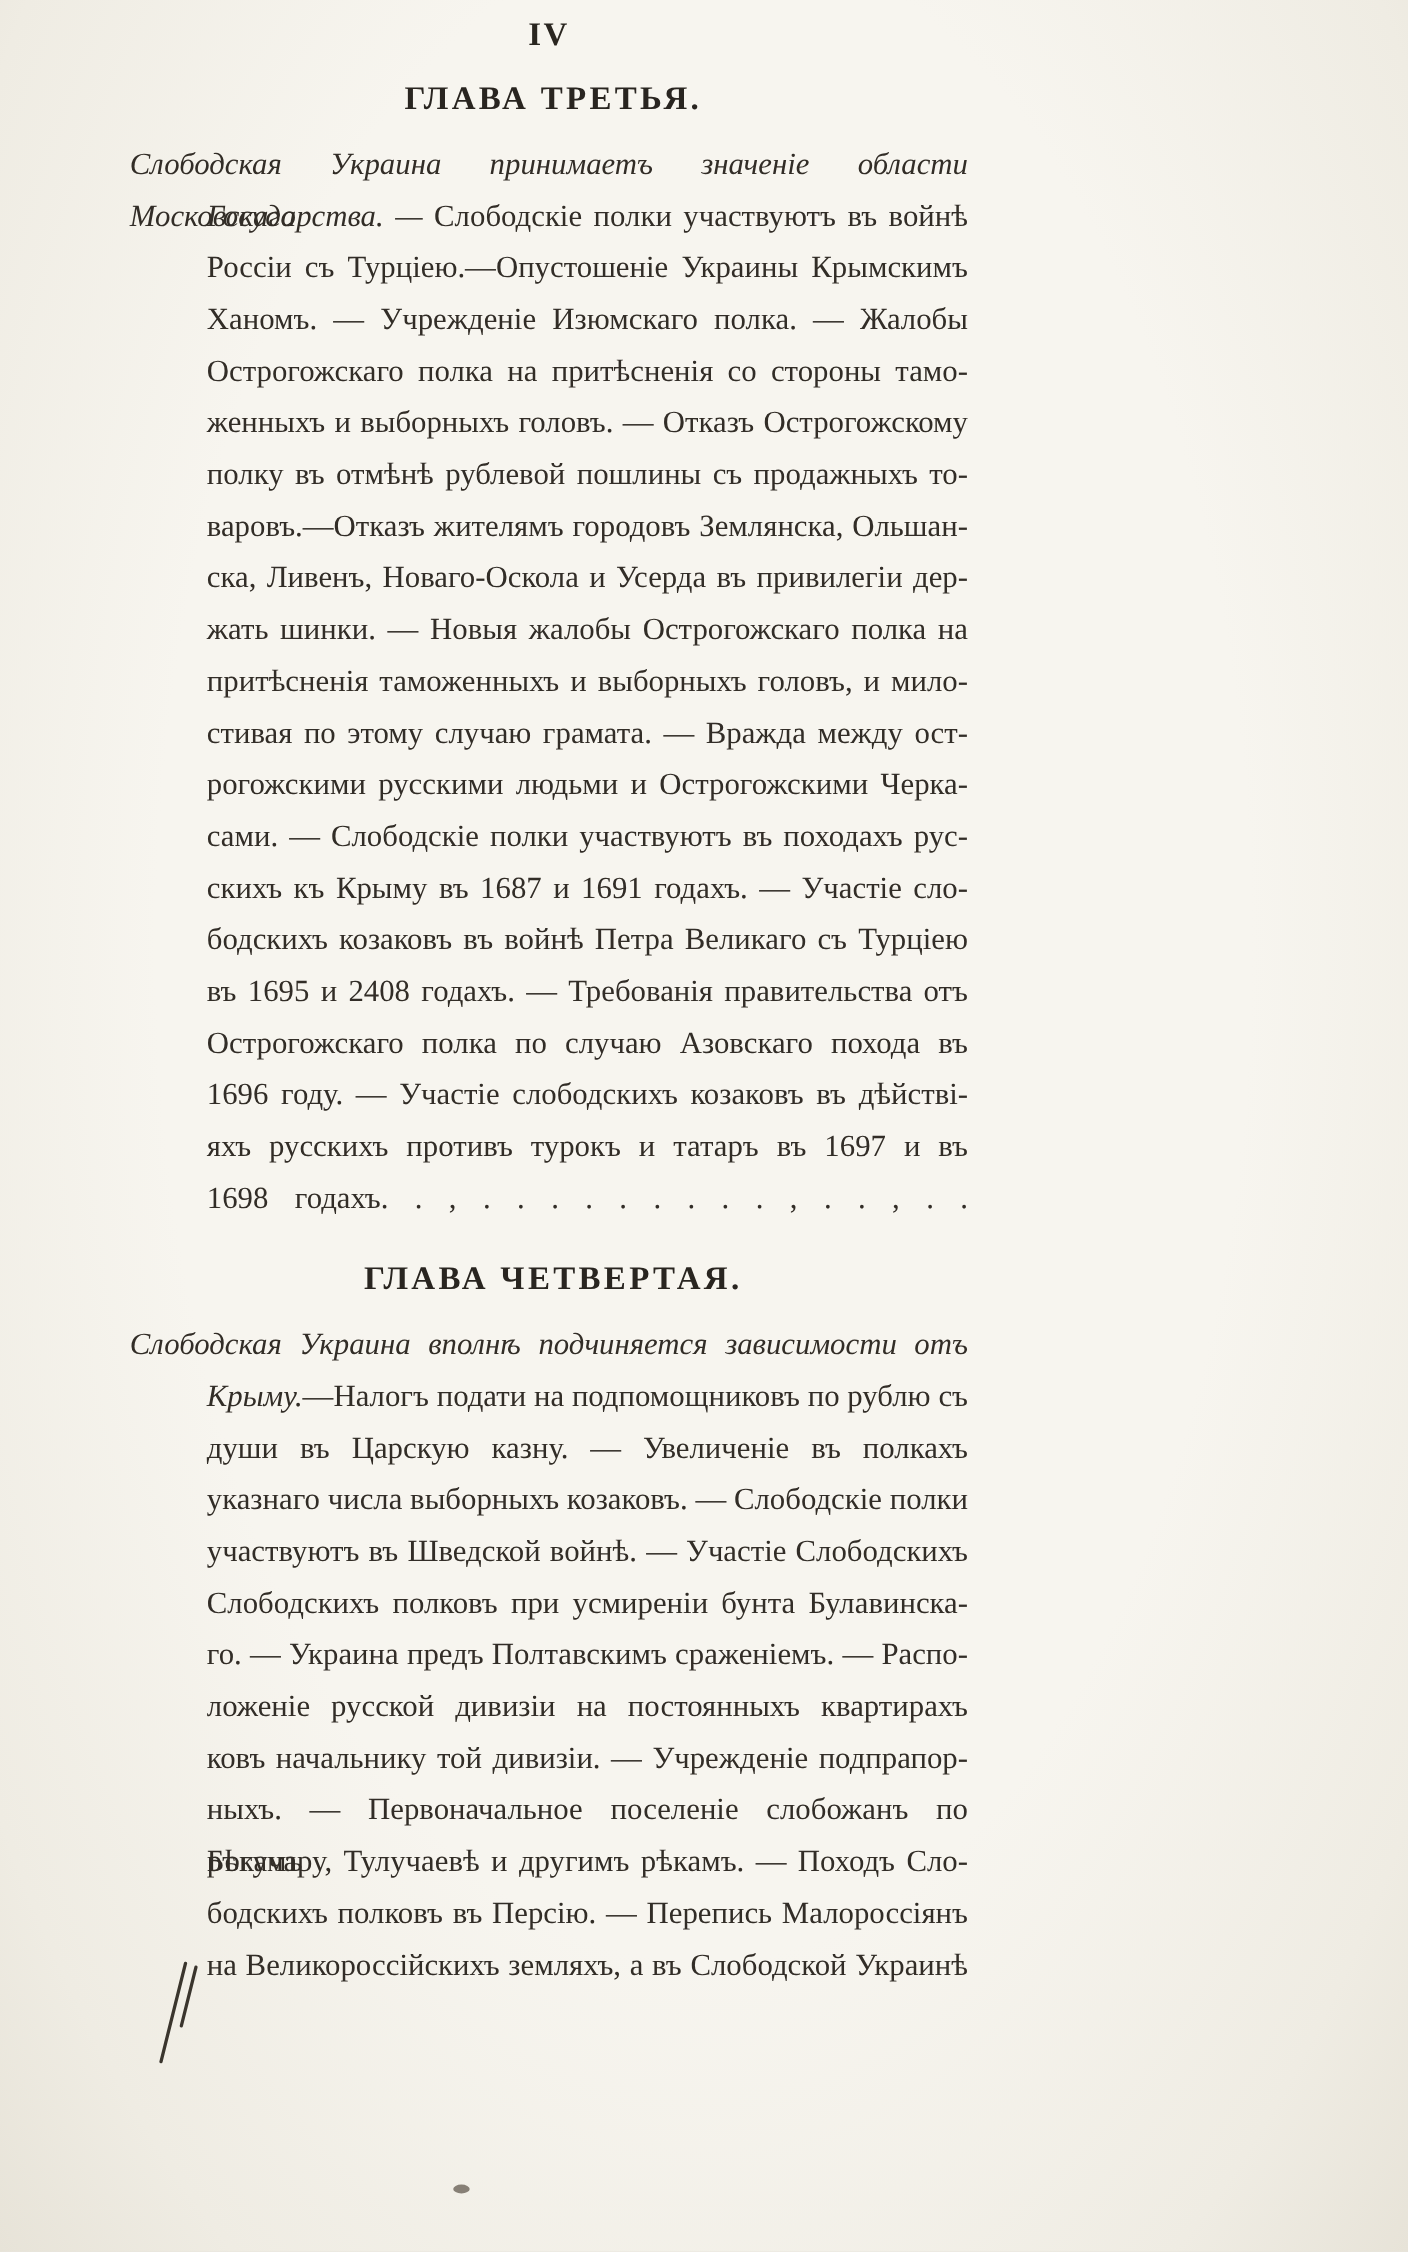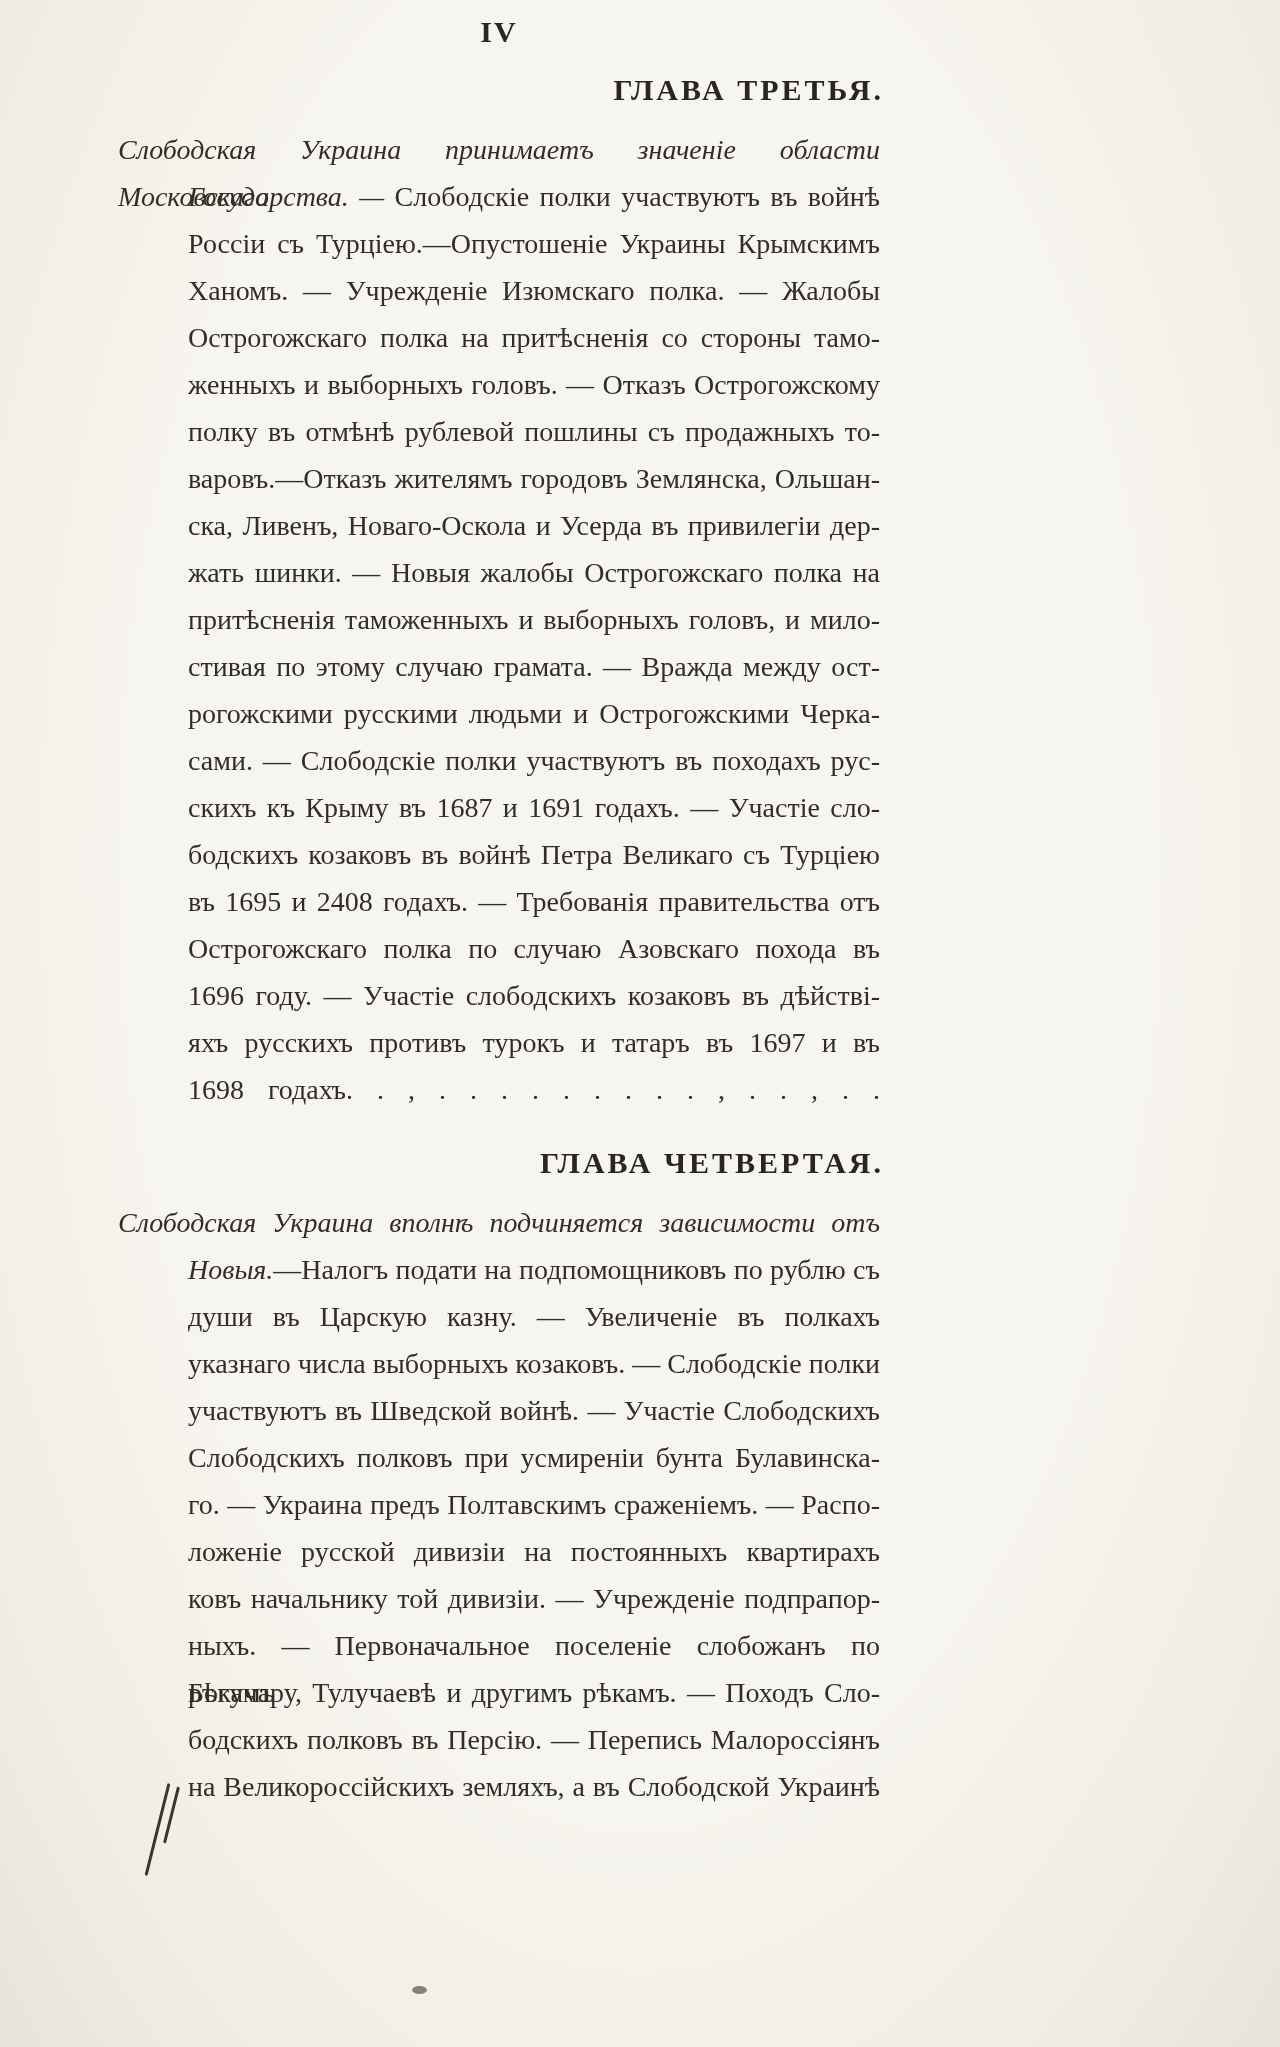--- a/index.html
+++ b/index.html
@@ -26,21 +26,21 @@
     text-align: center;
     font-weight: bold;
     font-size: 30px;
     line-height: 40px;
     letter-spacing: 2px;
     color: #2a2620;
   }
   .chapter-heading {
     width: 762px;
     margin: 0 0 16px 122px;
-    text-align: right;
+    text-align: center;
     font-weight: bold;
     font-size: 30px;
     line-height: 40px;
     letter-spacing: 3px;
     color: #292520;
   }
   .chapter-4 .chapter-heading {
     margin-top: 30px;
   }
   .summary {
@@ -135,21 +135,21 @@
           <div class="line"><span>1696 году. — Участіе слободскихъ козаковъ въ дѣйстві-</span></div>
           <div class="line"><span>яхъ русскихъ противъ турокъ и татаръ въ 1697 и въ</span></div>
           <div class="line"><span>1698 годахъ. . , . . . . . . . . . , . . , . .</span></div>
         </div>
     </section>
 
     <section class="chapter chapter-4">
       <h2 class="chapter-heading">ГЛАВА ЧЕТВЕРТАЯ.</h2>
       <div class="summary">
           <div class="line first"><span class="it">Слободская Украина вполнѣ подчиняется зависимости отъ</span></div>
-          <div class="line"><span class="it">Новыя.</span><span>—Налогъ подати на подпомощниковъ по рублю съ</span></div>
+          <div class="line"><span class="it">Крыму.</span><span>—Налогъ подати на подпомощниковъ по рублю съ</span></div>
           <div class="line"><span>души въ Царскую казну. — Увеличеніе въ полкахъ</span></div>
           <div class="line"><span>указнаго числа выборныхъ козаковъ. — Слободскіе полки</span></div>
           <div class="line"><span>участвуютъ въ Шведской войнѣ. — Участіе Слободскихъ</span></div>
           <div class="line"><span>Слободскихъ полковъ при усмиреніи бунта Булавинска-</span></div>
           <div class="line"><span>го. — Украина предъ Полтавскимъ сраженіемъ. — Распо-</span></div>
           <div class="line"><span>ложеніе русской дивизіи на постоянныхъ квартирахъ</span></div>
           <div class="line"><span>ковъ начальнику той дивизіи. — Учрежденіе подпрапор-</span></div>
           <div class="line"><span>ныхъ. — Первоначальное поселеніе слобожанъ по рѣкамъ</span></div>
           <div class="line"><span>Богучару, Тулучаевѣ и другимъ рѣкамъ. — Походъ Сло-</span></div>
           <div class="line"><span>бодскихъ полковъ въ Персію. — Перепись Малороссіянъ</span></div>

